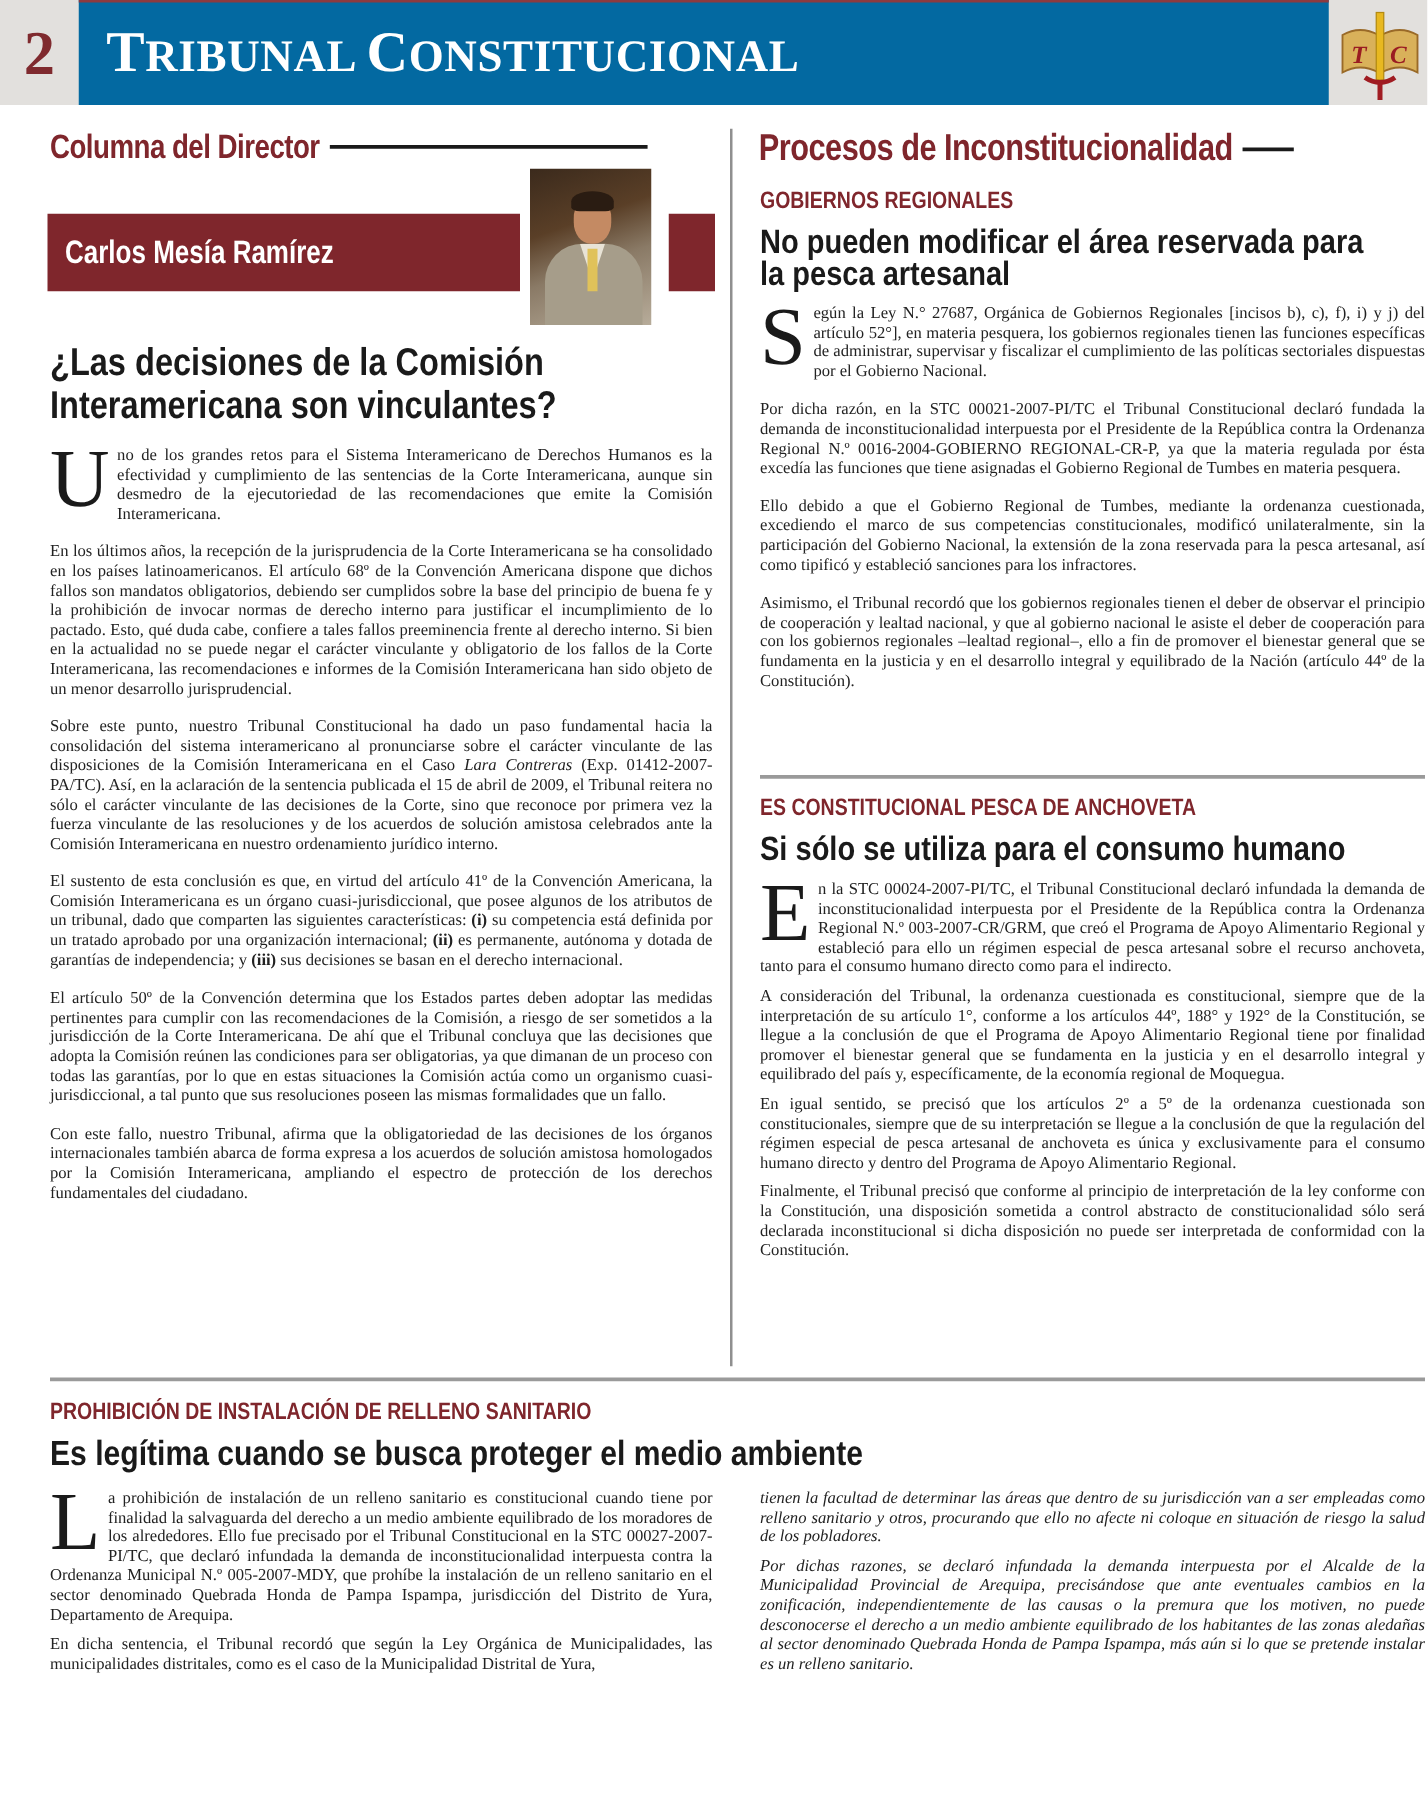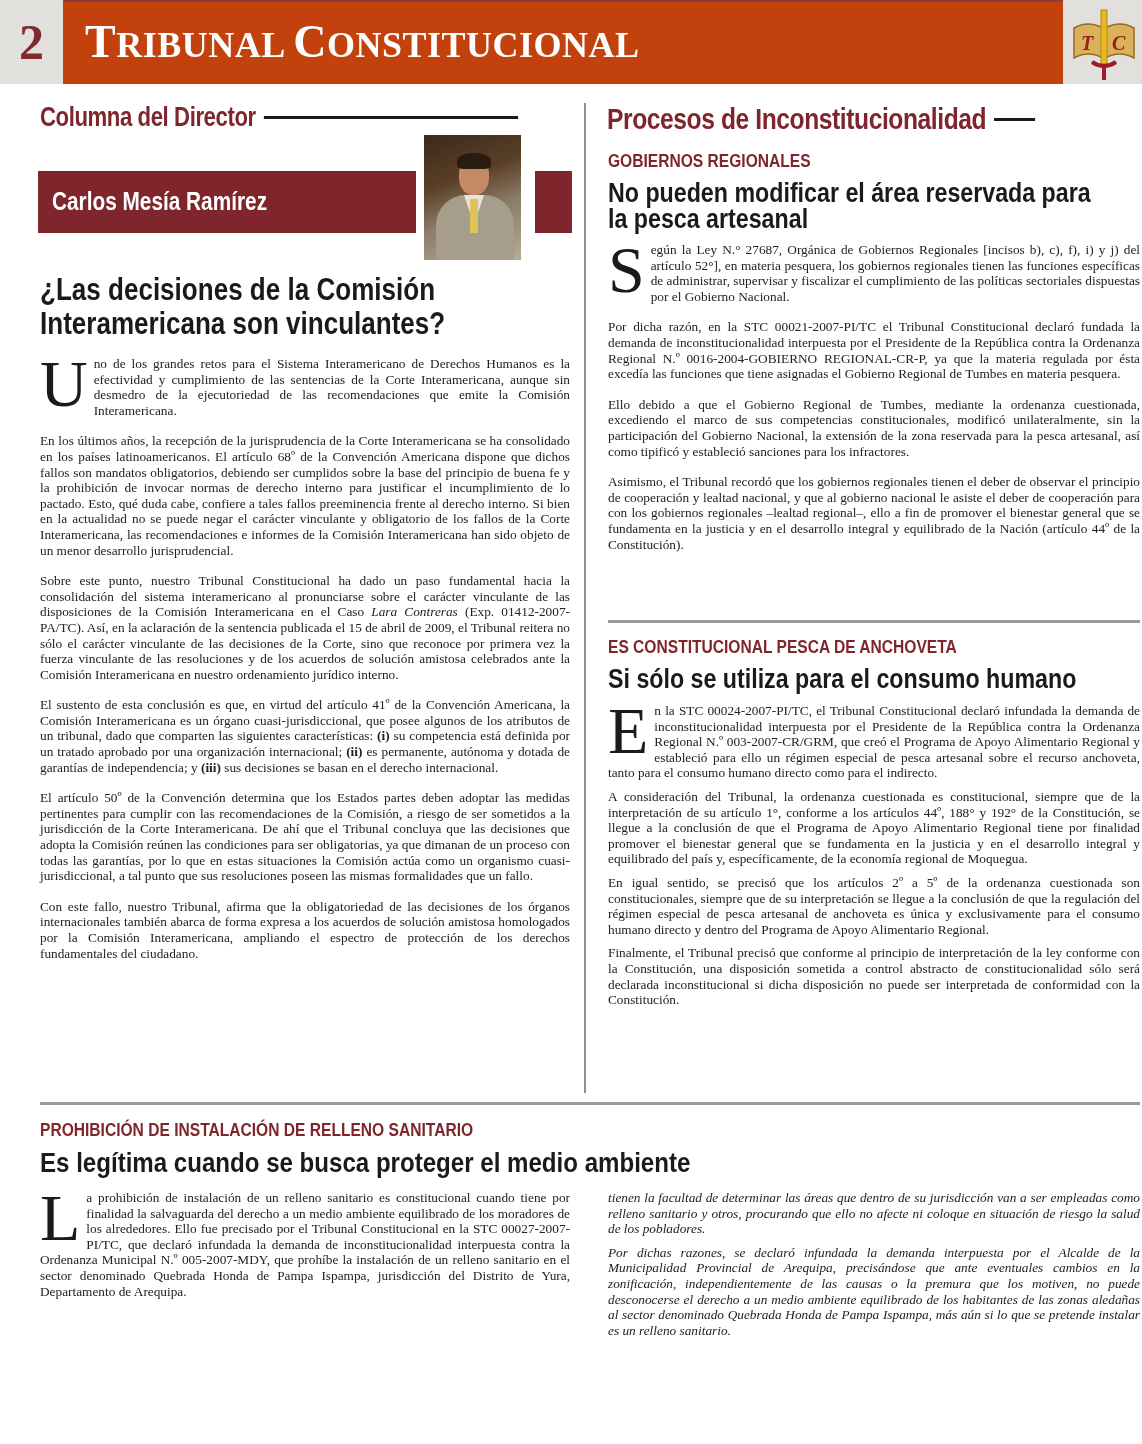--- a/index.html
+++ b/index.html
@@ -2,21 +2,21 @@
 <html><head>
 <meta charset="utf-8">
 <style>
   * { box-sizing: border-box; margin: 0; padding: 0; }
   html, body { width: 1142px; height: 1444px; background: #ffffff; overflow: hidden; }
   body { position: relative; font-family: "Liberation Serif", "DejaVu Serif", serif; color: #1a1a1a; }
 
   
   .masthead { position: absolute; left: 0; top: 0; width: 1142px; height: 84px; background: #e2e0dd; }
   .masthead .num { position: absolute; left: 0; top: 0; width: 63px; height: 84px; display: flex; align-items: center; justify-content: center; font-family: "Liberation Serif", serif; font-weight: bold; font-size: 50px; color: #7f2a2e; }
-  .masthead .band { position: absolute; left: 63px; top: 0; width: 1000px; height: 84px; background: #c2410c; border-top: 2px solid #8d3a3f; }
+  .masthead .band { position: absolute; left: 63px; top: 0; width: 1000px; height: 84px; background: #0369a1; border-top: 2px solid #8d3a3f; }
   .masthead .title { position: absolute; left: 22px; top: 16px; font-family: "Liberation Serif", serif; font-weight: bold; color: #ffffff; font-size: 36px; letter-spacing: 0.5px; font-variant: small-caps; line-height: 48px; }
   .masthead .title .cap { font-size: 46px; }
   .masthead .logo { position: absolute; right: 4px; top: 6px; width: 68px; height: 76px; }
 
   
   .section-head { position: absolute; font-family: "Liberation Sans", "DejaVu Sans", sans-serif; font-weight: bold; color: #7f262c; font-size: 27px; letter-spacing: -0.5px; transform: scaleX(0.82); transform-origin: left center; white-space: nowrap; display: flex; align-items: center; }
   .section-head .rule { display: inline-block; height: 3px; background: #1a1a1a; margin-left: 10px; }
 
   
   .director-band-left { position: absolute; left: 38px; top: 171px; width: 378px; height: 62px; background: #7f262c; }
@@ -123,17 +123,18 @@
   <p class="tight">En igual sentido, se precisó que los artículos 2º a 5º de la ordenanza cuestionada son constitucionales, siempre que de su interpretación se llegue a la conclusión de que la regulación del régimen especial de pesca artesanal de anchoveta es única y exclusivamente para el consumo humano directo y dentro del Programa de Apoyo Alimentario Regional.</p>
   <p class="tight">Finalmente, el Tribunal precisó que conforme al principio de interpretación de la ley conforme con la Constitución, una disposición sometida a control abstracto de constitucionalidad sólo será declarada inconstitucional si dicha disposición no puede ser interpretada de conformidad con la Constitución.</p>
 </div>
 
 <div class="hrule" style="left:40px; top:1102px; width:1100px;"></div>
 <div class="kicker" style="left:40px; top:1119px;">PROHIBICIÓN DE INSTALACIÓN DE RELLENO SANITARIO</div>
 <div class="headline" style="left:40px; top:1150px; font-size:28px;">Es legítima cuando se busca proteger el medio ambiente</div>
 
 <div class="body" style="left:40px; top:1190px; width:530px;">
   <p class="tight"><span class="dropcap">L</span><span>a prohibición de instalación de un relleno sanitario es constitucional cuando tiene por finalidad la salvaguarda del derecho a un medio ambiente equilibrado de los moradores de los alrededores. Ello fue precisado por el Tribunal Constitucional en la STC 00027-2007-PI/TC, que declaró infundada la demanda de inconstitucionalidad interpuesta contra la Ordenanza Municipal N.º 005-2007-MDY, que prohíbe la instalación de un relleno sanitario en el sector denominado Quebrada Honda de Pampa Ispampa, jurisdicción del Distrito de Yura, Departamento de Arequipa.</span></p>
+  <p class="tight">En dicha sentencia, el Tribunal recordó que según la Ley Orgánica de Municipalidades, las municipalidades distritales, como es el caso de la Municipalidad Distrital de Yura,</p>
 </div>
 <div class="body" style="left:608px; top:1190px; width:532px;font-style:italic;">
   <p class="tight">tienen la facultad de determinar las áreas que dentro de su jurisdicción van a ser empleadas como relleno sanitario y otros, procurando que ello no afecte ni coloque en situación de riesgo la salud de los pobladores.</p>
   <p class="tight">Por dichas razones, se declaró infundada la demanda interpuesta por el Alcalde de la Municipalidad Provincial de Arequipa, precisándose que ante eventuales cambios en la zonificación, independientemente de las causas o la premura que los motiven, no puede desconocerse el derecho a un medio ambiente equilibrado de los habitantes de las zonas aledañas al sector denominado Quebrada Honda de Pampa Ispampa, más aún si lo que se pretende instalar es un relleno sanitario.</p>
 </div>
 
 </body></html>

